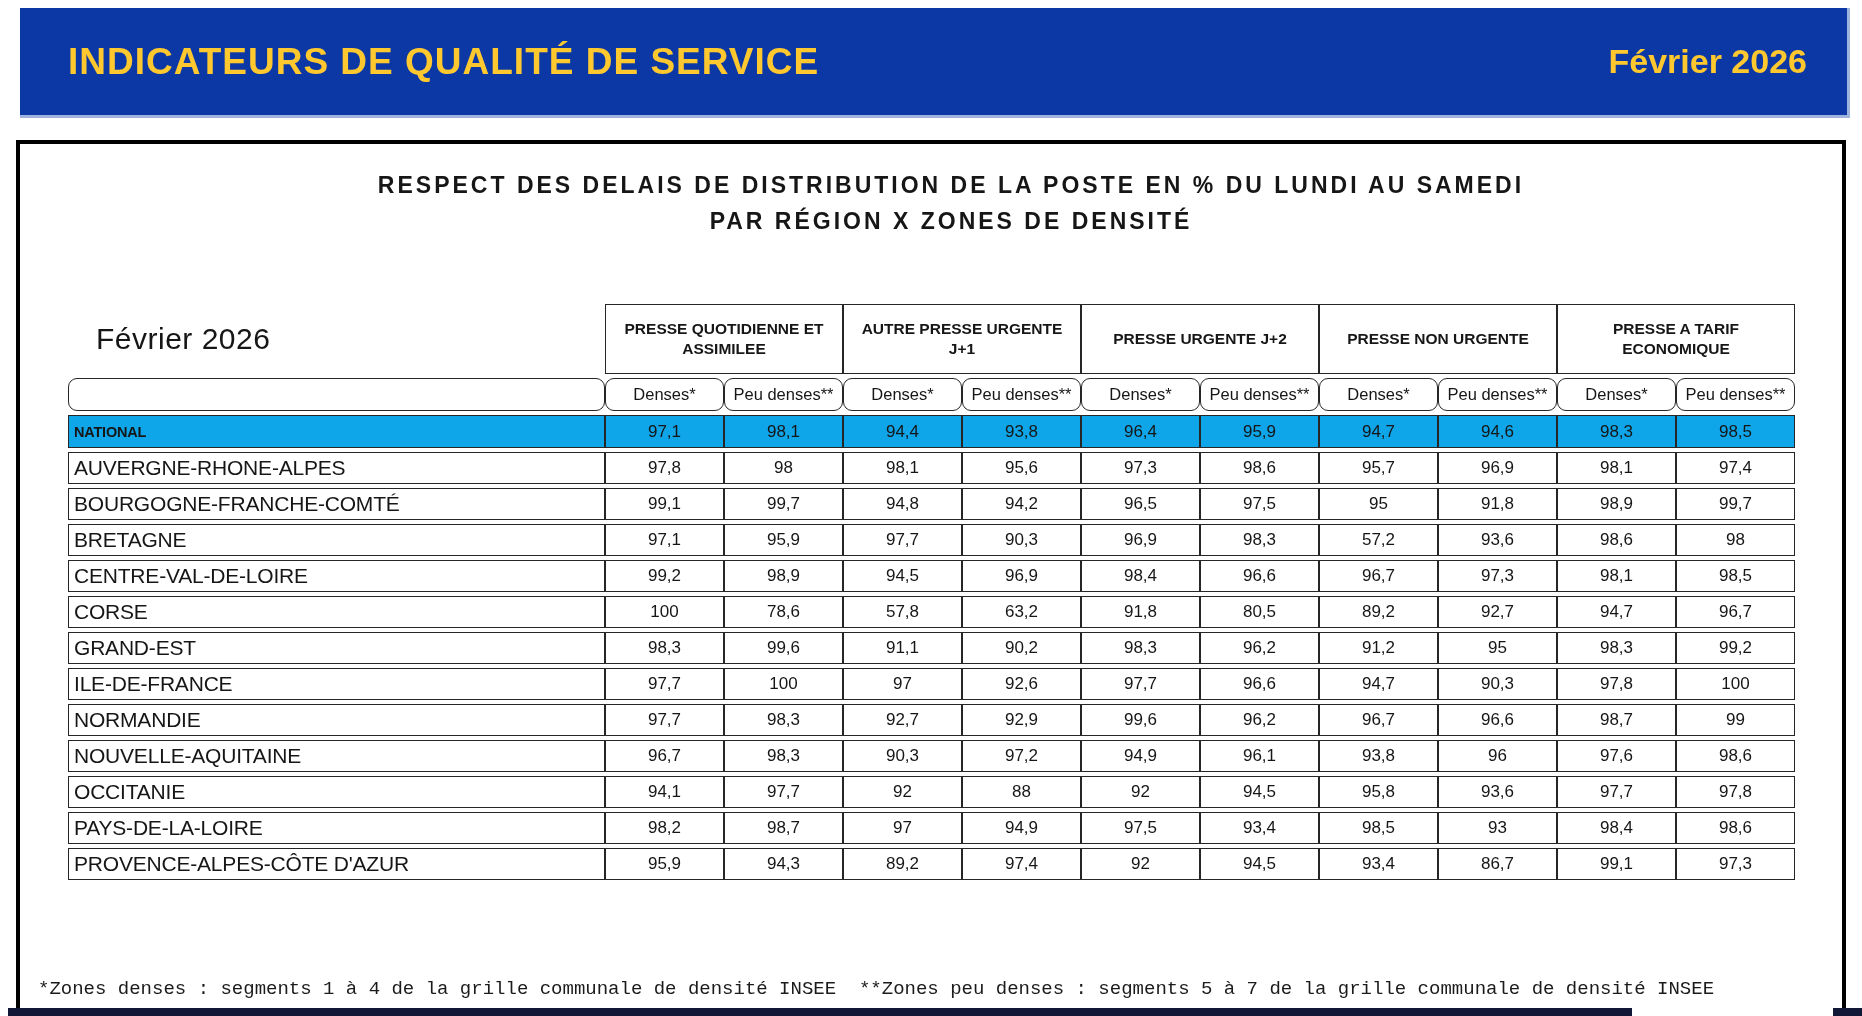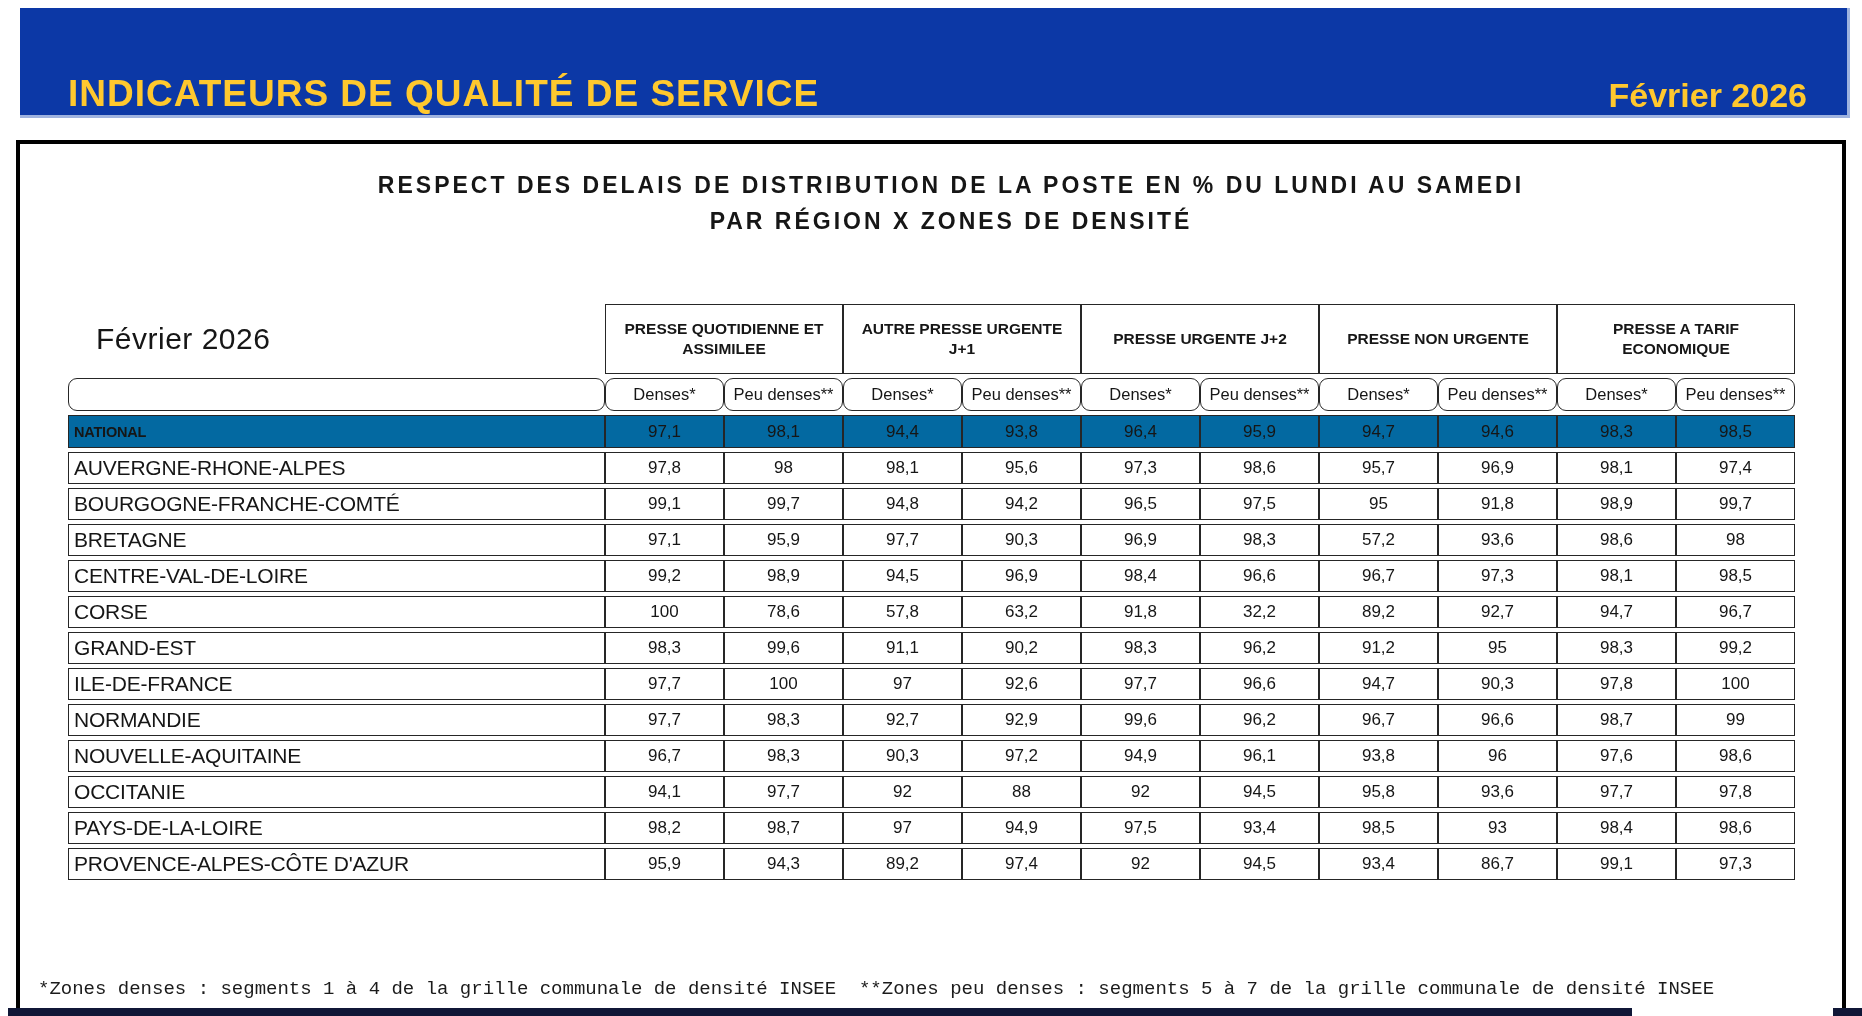--- a/index.html
+++ b/index.html
@@ -15,21 +15,21 @@
 
   
   .banner {
     position: absolute;
     left: 20px; top: 8px;
     width: 1830px; height: 110px;
     background: #0c38a6;
     border-right: 3px solid #9fb3df;
     border-bottom: 3px solid #9fb3df;
     display: flex;
-    align-items: flex-end;
+    align-items: center;
     justify-content: space-between;
     padding: 0 40px 0 48px;
     color: #ffc82e;
   }
   .banner-title {
     font-size: 37px;
     font-weight: bold;
     letter-spacing: 1px;
   }
   .banner-period {
@@ -87,21 +87,21 @@
   }
   .group-cell {
     height: 70px;
     font-size: 15.5px;
     font-weight: bold !important;
     line-height: 1.3;
     padding: 0 10px !important;
   }
   .density-row td, .density-row th { height: 33px; font-size: 16.5px; border-radius: 9px; }
   .corner-cell { }
-  tr.national-row td { background: #0369a1; height: 33px; }
+  tr.national-row td { background: #0ea5e9; height: 33px; }
   .national-label {
     font-weight: bold !important;
     font-size: 14.5px !important;
     letter-spacing: 1px;
     text-align: center !important;
     padding-left: 0 !important;
   }
   tr.region-row td { height: 32px; }
   .label-cell {
     text-align: left !important;
@@ -254,21 +254,21 @@
             <td class="value-cell">98,1</td>
             <td class="value-cell">98,5</td>
           </tr>
           <tr class="region-row">
             <td class="label-cell">CORSE</td>
             <td class="value-cell">100</td>
             <td class="value-cell">78,6</td>
             <td class="value-cell">57,8</td>
             <td class="value-cell">63,2</td>
             <td class="value-cell">91,8</td>
-            <td class="value-cell">32,2</td>
+            <td class="value-cell">80,5</td>
             <td class="value-cell">89,2</td>
             <td class="value-cell">92,7</td>
             <td class="value-cell">94,7</td>
             <td class="value-cell">96,7</td>
           </tr>
           <tr class="region-row">
             <td class="label-cell">GRAND-EST</td>
             <td class="value-cell">98,3</td>
             <td class="value-cell">99,6</td>
             <td class="value-cell">91,1</td>

